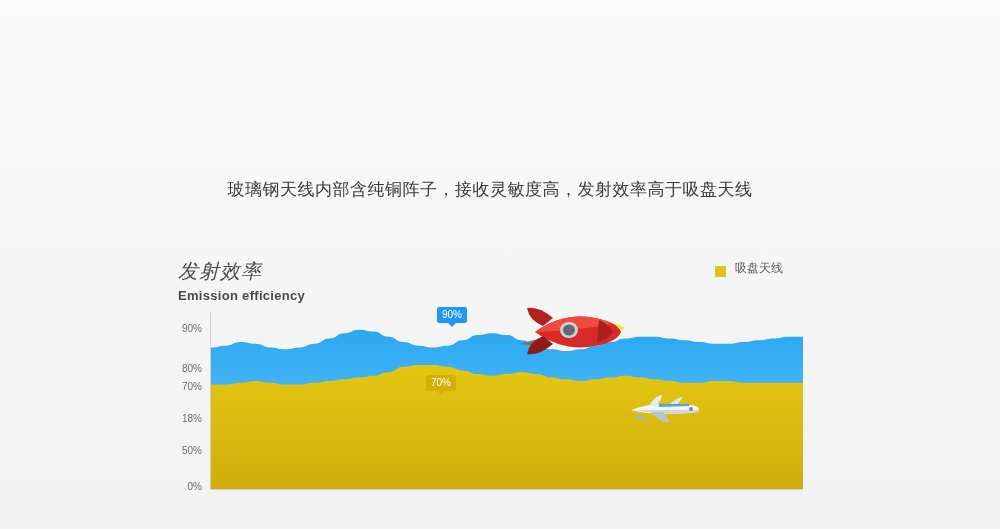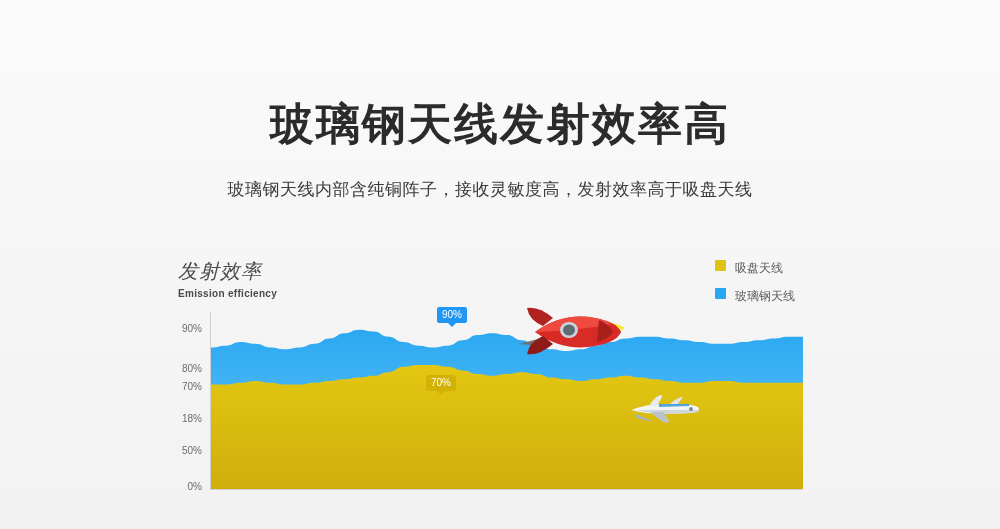--- a/index.html
+++ b/index.html
@@ -27,27 +27,27 @@
   
   .chart-area{
     position:absolute;left:170px;top:250px;width:660px;height:260px;
   }
   .axis-title{
     position:absolute;left:8px;top:8px;
     font-size:20px;color:#4a4a4a;letter-spacing:1px;font-style:italic;
   }
   .axis-subtitle{
     position:absolute;left:8px;top:38px;
-    font-size:10px;font-weight:bold;color:#4a4a4a;letter-spacing:.3px;
+    font-size:13px;font-weight:bold;color:#4a4a4a;letter-spacing:.3px;
   }
   
   .legend{
     position:absolute;left:545px;top:10px;width:130px;
   }
-  .legend-row{display:flex;align-items:flex-start;margin-bottom:11px;font-family:Liberation Serif, serif;}
+  .legend-row{display:flex;align-items:flex-end;margin-bottom:11px;font-family:Liberation Serif, serif;}
   .legend-swatch{width:11px;height:11px;margin-right:9px;border-radius:1px;}
   .legend-label{font-size:12px;color:#5b5b5b;}
   
   .plot{
     position:absolute;left:40px;top:62px;width:592px;height:178px;
     border-left:1px solid #cfcfcf;
     border-bottom:1px solid #cfcfcf;
     box-sizing:border-box;
   }
   .plot svg{display:block;}
@@ -71,36 +71,31 @@
   .flag-yellow:after{border-top:4px solid #d4b106;}
   
   .rocket{position:absolute;left:345px;top:52px;width:110px;height:60px;}
   .plane{position:absolute;left:455px;top:138px;width:80px;height:40px;}
 </style>
 </head>
 <body>
 
 <div class="page">
 
-  <div class="title">玻璃钢天线发射效率高</div>
   <div class="subtitle">玻璃钢天线内部含纯铜阵子，接收灵敏度高，发射效率高于吸盘天线</div>
 
   <div class="chart-area">
 
     <div class="axis-title">发射效率</div>
     <div class="axis-subtitle">Emission efficiency</div>
 
     <div class="legend">
       <div class="legend-row">
         <span class="legend-swatch" style="background:#e0c312"></span>
         <span class="legend-label">吸盘天线</span>
-      </div>
-      <div class="legend-row">
-        <span class="legend-swatch" style="background:#27a7f0"></span>
-        <span class="legend-label">玻璃钢天线</span>
       </div>
     </div>
 
     <div class="ylabels">
       <div class="ylabel" style="top:16px">90%</div>
       <div class="ylabel" style="top:56px">80%</div>
       <div class="ylabel" style="top:74px">70%</div>
       <div class="ylabel" style="top:106px">18%</div>
       <div class="ylabel" style="top:138px">50%</div>
       <div class="ylabel" style="top:174px">0%</div>

